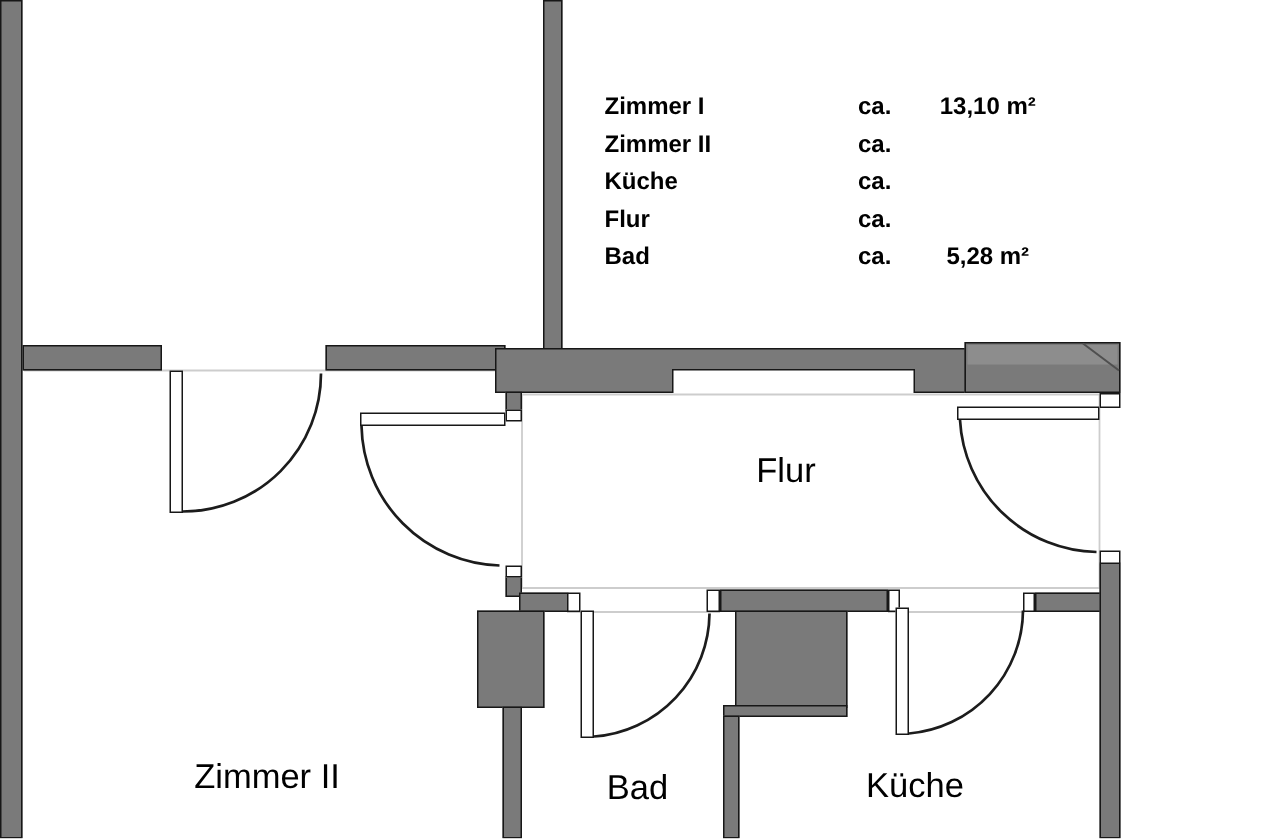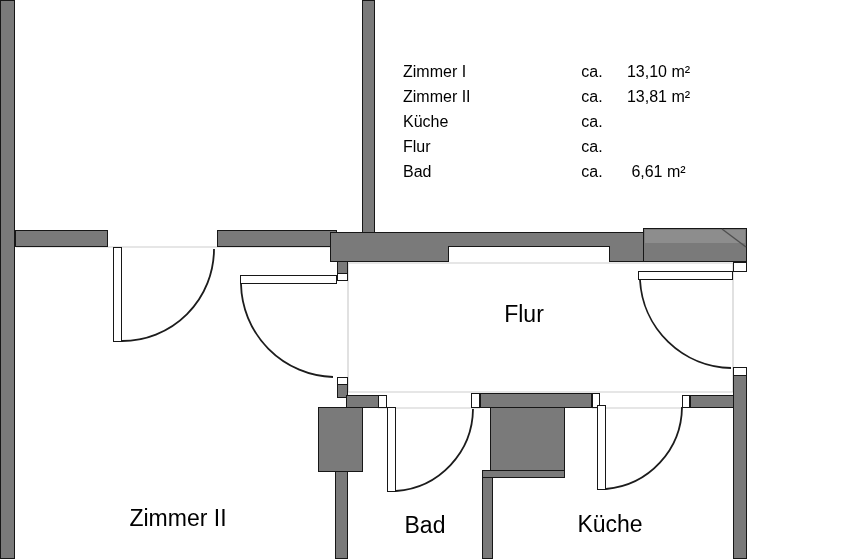--- a/index.html
+++ b/index.html
@@ -11,24 +11,24 @@
   .wall-light{position:absolute;background:#8d8d8d;z-index:4;}
   .jamb{position:absolute;background:#ffffff;border:1px solid #171717;box-sizing:border-box;z-index:5;}
   .niche{position:absolute;background:#ffffff;border:1.5px solid #171717;border-bottom:none;box-sizing:border-box;z-index:5;}
   .leaf{position:absolute;background:#ffffff;border:1.5px solid #171717;box-sizing:border-box;z-index:6;}
   .overlay{position:absolute;left:0;top:0;z-index:2;}
   .overlay-top{position:absolute;left:0;top:0;z-index:7;pointer-events:none;}
   .room-label{
     position:absolute;transform:translate(-50%,-50%);font-size:23px;color:#000;
     white-space:nowrap;z-index:8;letter-spacing:0px;
   }
-  .legend{position:absolute;left:403px;top:59px;width:302px;z-index:8;}
+  .legend{position:absolute;left:403px;top:59px;width:302px;z-index:8;font-weight:bold;}
   .legend-row{display:flex;height:25px;line-height:25px;font-size:16px;color:#000;}
   .lg-label{width:169px;text-align:left;}
-  .lg-ca{width:40px;text-align:center;}
+  .lg-ca{width:40px;text-align:left;}
   .lg-val{flex:1;text-align:center;}
 </style>
 </head>
 <body>
 
 <div id="canvas">
 
   <svg class="overlay" width="848" height="559">
     <path d="M 16 247 L 337 247" stroke="#cdcdcd" stroke-width="1.2" fill="none"></path>
     <path d="M 348 263 H 733 V 392 H 348 Z" stroke="#cdcdcd" stroke-width="1.2" fill="none"></path>
@@ -91,30 +91,29 @@
 
   <div class="legend">
     <div class="legend-row">
       <span class="lg-label">Zimmer I</span>
       <span class="lg-ca">ca.</span>
       <span class="lg-val">13,10 m²</span>
     </div>
     <div class="legend-row">
       <span class="lg-label">Zimmer II</span>
       <span class="lg-ca">ca.</span>
-      <span class="lg-val">13,81 m²</span>
     </div>
     <div class="legend-row">
       <span class="lg-label">Küche</span>
       <span class="lg-ca">ca.</span>
     </div>
     <div class="legend-row">
       <span class="lg-label">Flur</span>
       <span class="lg-ca">ca.</span>
     </div>
     <div class="legend-row">
       <span class="lg-label">Bad</span>
       <span class="lg-ca">ca.</span>
-      <span class="lg-val">6,61 m²</span>
+      <span class="lg-val">5,28 m²</span>
     </div>
   </div>
 
 </div>
 
 </body></html>

